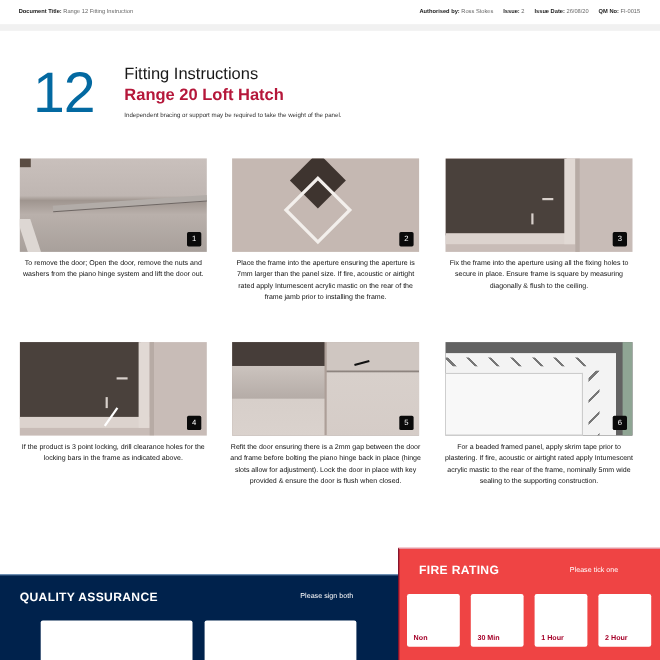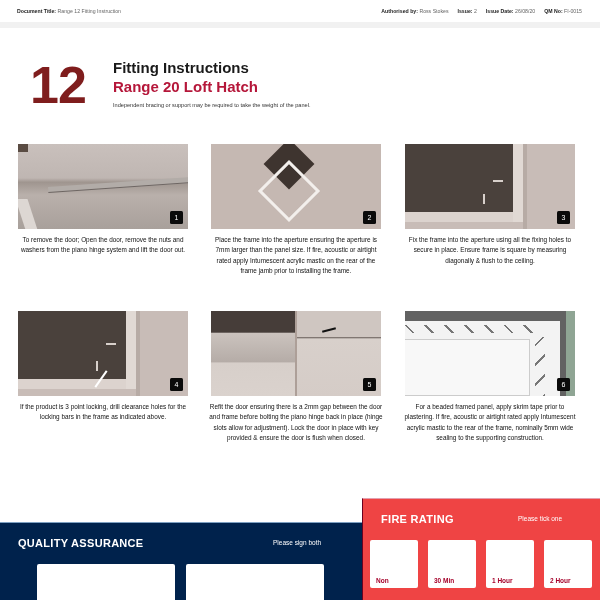--- a/index.html
+++ b/index.html
@@ -6,22 +6,22 @@
   html, body { width: 600px; height: 600px; overflow: hidden; background: #ffffff; }
   body { font-family: "Liberation Sans", "DejaVu Sans", sans-serif; color: #111; position: relative; }
 
   .header { position: absolute; left: 0; top: 0; width: 600px; height: 22px; background: #fff; font-size: 5.2px; color: #222; }
   .header .left { position: absolute; left: 17px; top: 8px; }
   .header .right { position: absolute; right: 18px; top: 8px; display: flex; gap: 9px; }
   .header b { font-weight: bold; }
   .header span.v { color: #666; }
   .header-band { position: absolute; left: 0; top: 22px; width: 600px; height: 6px; background: #f1f1f1; }
 
-  .big-num { position: absolute; left: 30px; top: 55px; font-size: 52px; font-weight: bold; letter-spacing: -1px; line-height: 60px; color: #7f1d1d; }
-  .title { position: absolute; left: 113px; top: 59px; font-size: 15px; font-weight: bold; color: #1a1a1a; }
+  .big-num { position: absolute; left: 30px; top: 55px; font-size: 52px; font-weight: normal; letter-spacing: -1px; line-height: 60px; color: #0369a1; }
+  .title { position: absolute; left: 113px; top: 59px; font-size: 15px; font-weight: normal; color: #1a1a1a; }
   .subtitle { position: absolute; left: 113px; top: 78px; font-size: 15px; font-weight: bold; color: #b5173a; }
   .note { position: absolute; left: 113px; top: 102px; font-size: 5.6px; color: #333; }
 
   .step { position: absolute; width: 170px; }
   .step .photo { position: relative; width: 170px; height: 85px; overflow: hidden; }
   .step .badge { position: absolute; right: 5px; bottom: 5px; width: 13px; height: 13px; background: #0a0a0a; color: #fff; font-size: 7px; text-align: center; line-height: 13px; border-radius: 1.5px; }
   .step .caption { margin-top: 6px; font-size: 6.4px; line-height: 10.3px; text-align: center; color: #111; width: 176px; margin-left: -3px; }
 
   
   .p1 { background: linear-gradient(180deg,#c9c0bc 0%,#bfb6b2 40%,#9f958f 45%,#b9b0ab 60%,#a8a09b 100%); }

